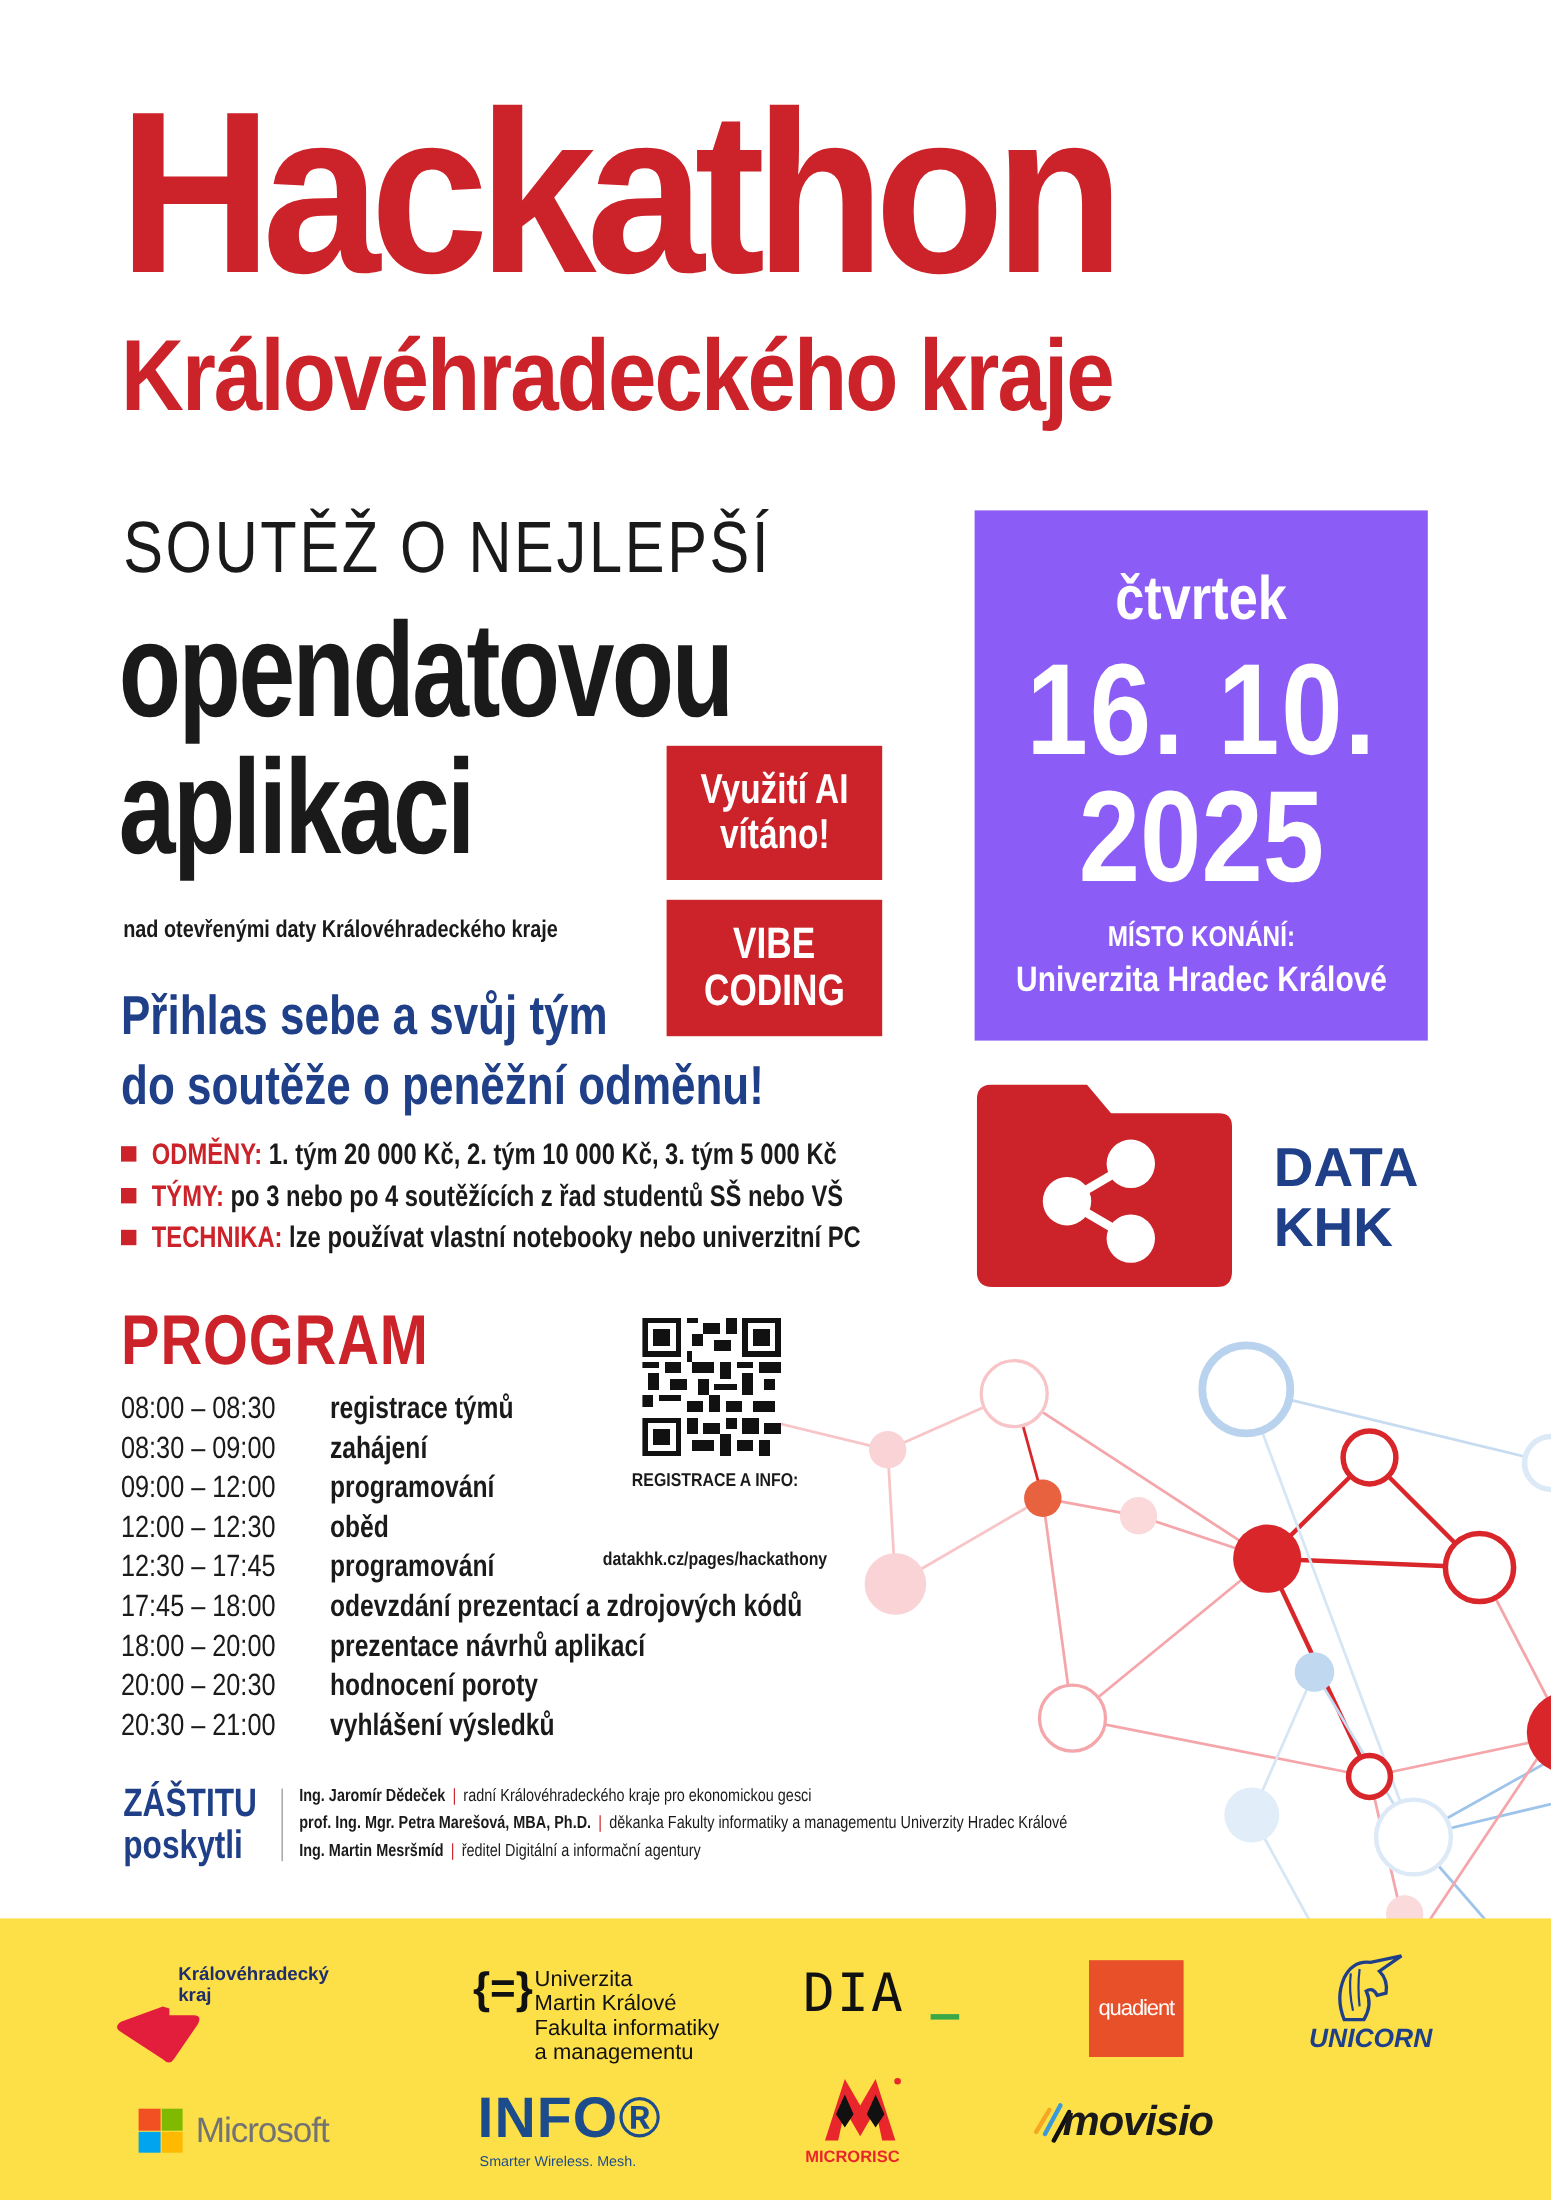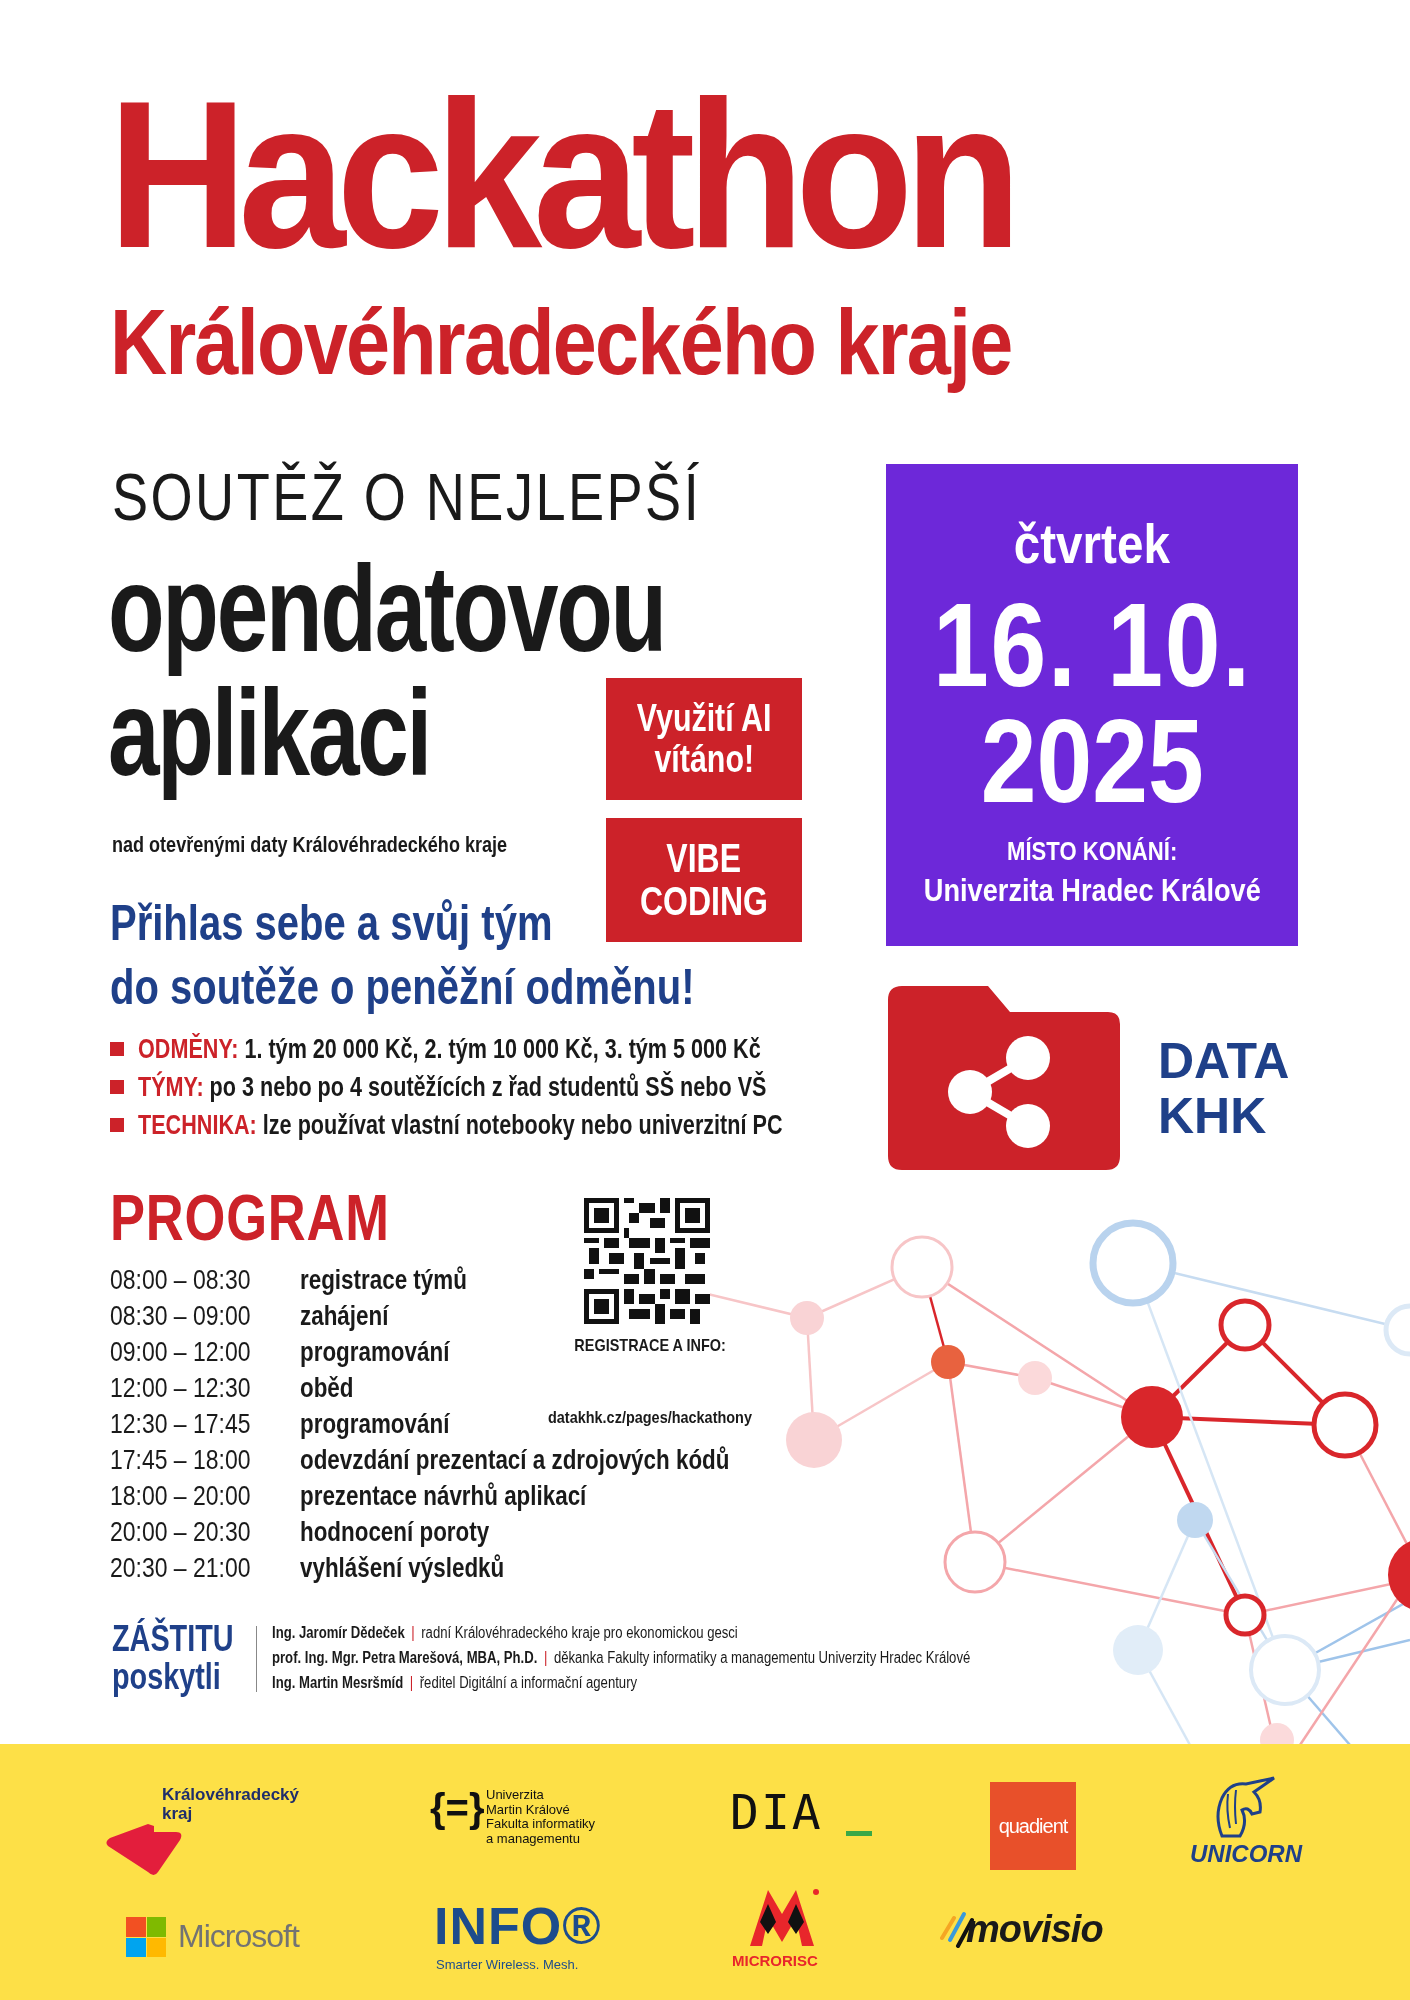--- a/index.html
+++ b/index.html
@@ -27,21 +27,21 @@
   #cta-2 { left: 110px; top: 962px; font-size: 50px; font-weight: 700; color: #1f4089; line-height: 1; transform: scaleX(0.8); transform-origin: left top; white-space: nowrap; }
 
   .bullets { left: 110px; top: 1030px; }
   .bullet-row { display: flex; align-items: center; height: 38px; white-space: nowrap; }
   .bullet-sq { width: 14px; height: 14px; background: #cc2229; margin-right: 14px; flex: none; }
   .bullet-text { font-size: 27px; font-weight: 700; transform: scaleX(0.8); transform-origin: left center; display: inline-block; }
   .bullet-key { color: #cc2229; }
   .bullet-val { color: #1a1a1a; }
 
   
-  #date-box { left: 886px; top: 464px; width: 412px; height: 482px; background: #6d28d9; color: #ffffff; text-align: center; }
+  #date-box { left: 886px; top: 464px; width: 412px; height: 482px; background: #8b5cf6; color: #ffffff; text-align: center; }
   #day { position: absolute; left: 0; right: 0; top: 52px; font-size: 56px; font-weight: 700; line-height: 1; }
   #day span, #date-1 span, #date-2 span, #place-label span, #place-name span { display: inline-block; transform: scaleX(0.85); }
   #date-1 { position: absolute; left: 0; right: 0; top: 122px; font-size: 118px; font-weight: 700; line-height: 1; letter-spacing: 2px; }
   #date-2 { position: absolute; left: 0; right: 0; top: 238px; font-size: 118px; font-weight: 700; line-height: 1; }
   #place-label { position: absolute; left: 0; right: 0; top: 372px; font-size: 26px; font-weight: 700; }
   #place-name { position: absolute; left: 0; right: 0; top: 408px; font-size: 32px; font-weight: 700; }
 
   
   #datakhk-folder { left: 888px; top: 986px; width: 232px; height: 184px; }
   #datakhk-text { left: 1158px; top: 1034px; font-size: 50px; font-weight: 700; color: #1f4089; line-height: 1.1; }
@@ -68,21 +68,21 @@
   .patron-row { height: 25px; display: flex; align-items: center; white-space: nowrap; font-size: 16px; transform: scaleX(0.82); transform-origin: left center; }
   .patron-name { font-weight: 700; color: #1a1a1a; }
   .patron-sep { color: #cc2229; margin: 0 8px; }
   .patron-role { color: #1a1a1a; }
 
   
   #sponsors { left: 0; top: 1744px; width: 1410px; height: 256px; background: #fde047; }
   .logo { position: absolute; }
   #logo-khk-text { left: 162px; top: 42px; font-size: 17px; font-weight: 700; color: #1f2d6b; line-height: 1.1; }
   #logo-uhk-brace { left: 430px; top: 42px; font-size: 40px; font-weight: 700; color: #111; }
-  #logo-uhk-text { left: 486px; top: 44px; font-size: 13px; color: #111; line-height: 1.12; }
+  #logo-uhk-text { left: 486px; top: 44px; font-size: 20px; color: #111; line-height: 1.12; }
   #logo-dia { left: 730px; top: 40px; font-family: "DejaVu Sans Mono", "Liberation Mono", monospace; font-size: 48px; color: #111; letter-spacing: 2px; }
   #logo-dia-cursor { left: 846px; top: 87px; width: 26px; height: 5px; background: #3aa847; }
   #logo-quadient { left: 990px; top: 38px; width: 86px; height: 88px; background: #e8502a; color: #fff; font-size: 20px; display: flex; align-items: center; justify-content: center; letter-spacing: -1px; }
   #logo-unicorn-text { left: 1190px; top: 96px; font-size: 24px; font-weight: 700; font-style: italic; color: #1f4089; }
   #logo-ms-text { left: 178px; top: 174px; font-size: 32px; color: #737373; letter-spacing: -1px; }
   #logo-ms-grid { left: 126px; top: 173px; width: 40px; height: 40px; display: grid; grid-template-columns: 1fr 1fr; gap: 1px; }
   #logo-iqrf { left: 434px; top: 156px; font-size: 52px; font-weight: 700; color: #1d4c8c; line-height: 1; letter-spacing: 1px; }
   #logo-iqrf-tag { left: 436px; top: 213px; font-size: 13px; color: #1d4c8c; }
   #logo-microrisc-text { left: 732px; top: 208px; font-size: 15px; font-weight: 700; color: #e8262b; letter-spacing: 0px; }
   #logo-movisio-text { left: 966px; top: 164px; font-size: 38px; font-weight: 700; color: #1a1a1a; font-style: italic; letter-spacing: -1px; }

